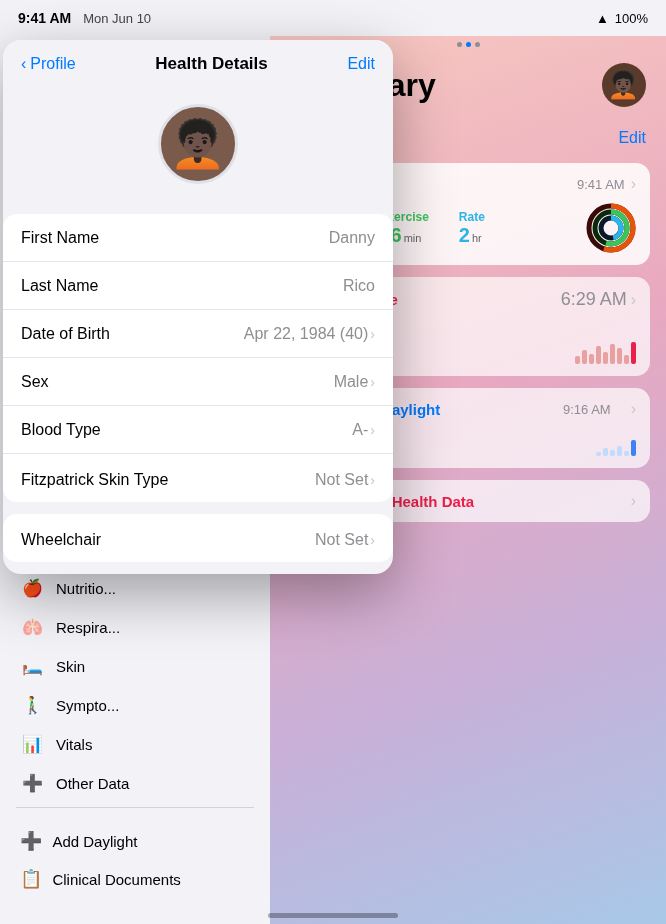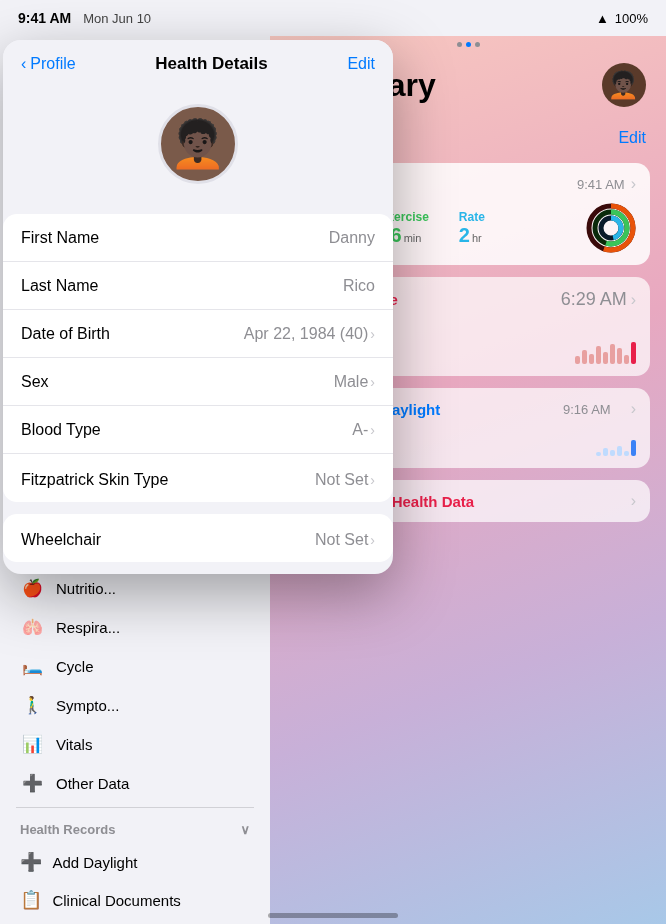--- a/index.html
+++ b/index.html
@@ -462,42 +462,38 @@
       <div class="cat-item">
         <span class="cat-icon">🍎</span>
         <span>Nutritio...</span>
       </div>
       <div class="cat-item">
         <span class="cat-icon">🫁</span>
         <span>Respira...</span>
       </div>
       <div class="cat-item">
         <span class="cat-icon">🛏️</span>
-        <span>Cycle</span>
+        <span>Skin</span>
       </div>
       <div class="cat-item">
         <span class="cat-icon">🚶‍♂️</span>
         <span>Sympto...</span>
       </div>
       <div class="cat-item">
         <span class="cat-icon">📊</span>
         <span>Vitals</span>
       </div>
       <div class="cat-item">
         <span class="cat-icon">➕</span>
         <span>Other Data</span>
       </div>
 
       <div class="sidebar-divider"></div>
 
       <div class="health-records-section">
-        <div class="health-records-header">
-          <span>Health Records</span>
-          <span>∨</span>
-        </div>
         <div class="health-records-item">
           <span class="hr-icon" style="color:#007aff;">➕</span>
           <span>Add Daylight</span>
         </div>
         <div class="health-records-item">
           <span class="hr-icon" style="color:#007aff;">📋</span>
           <span>Clinical Documents</span>
         </div>
       </div>
     </div>

